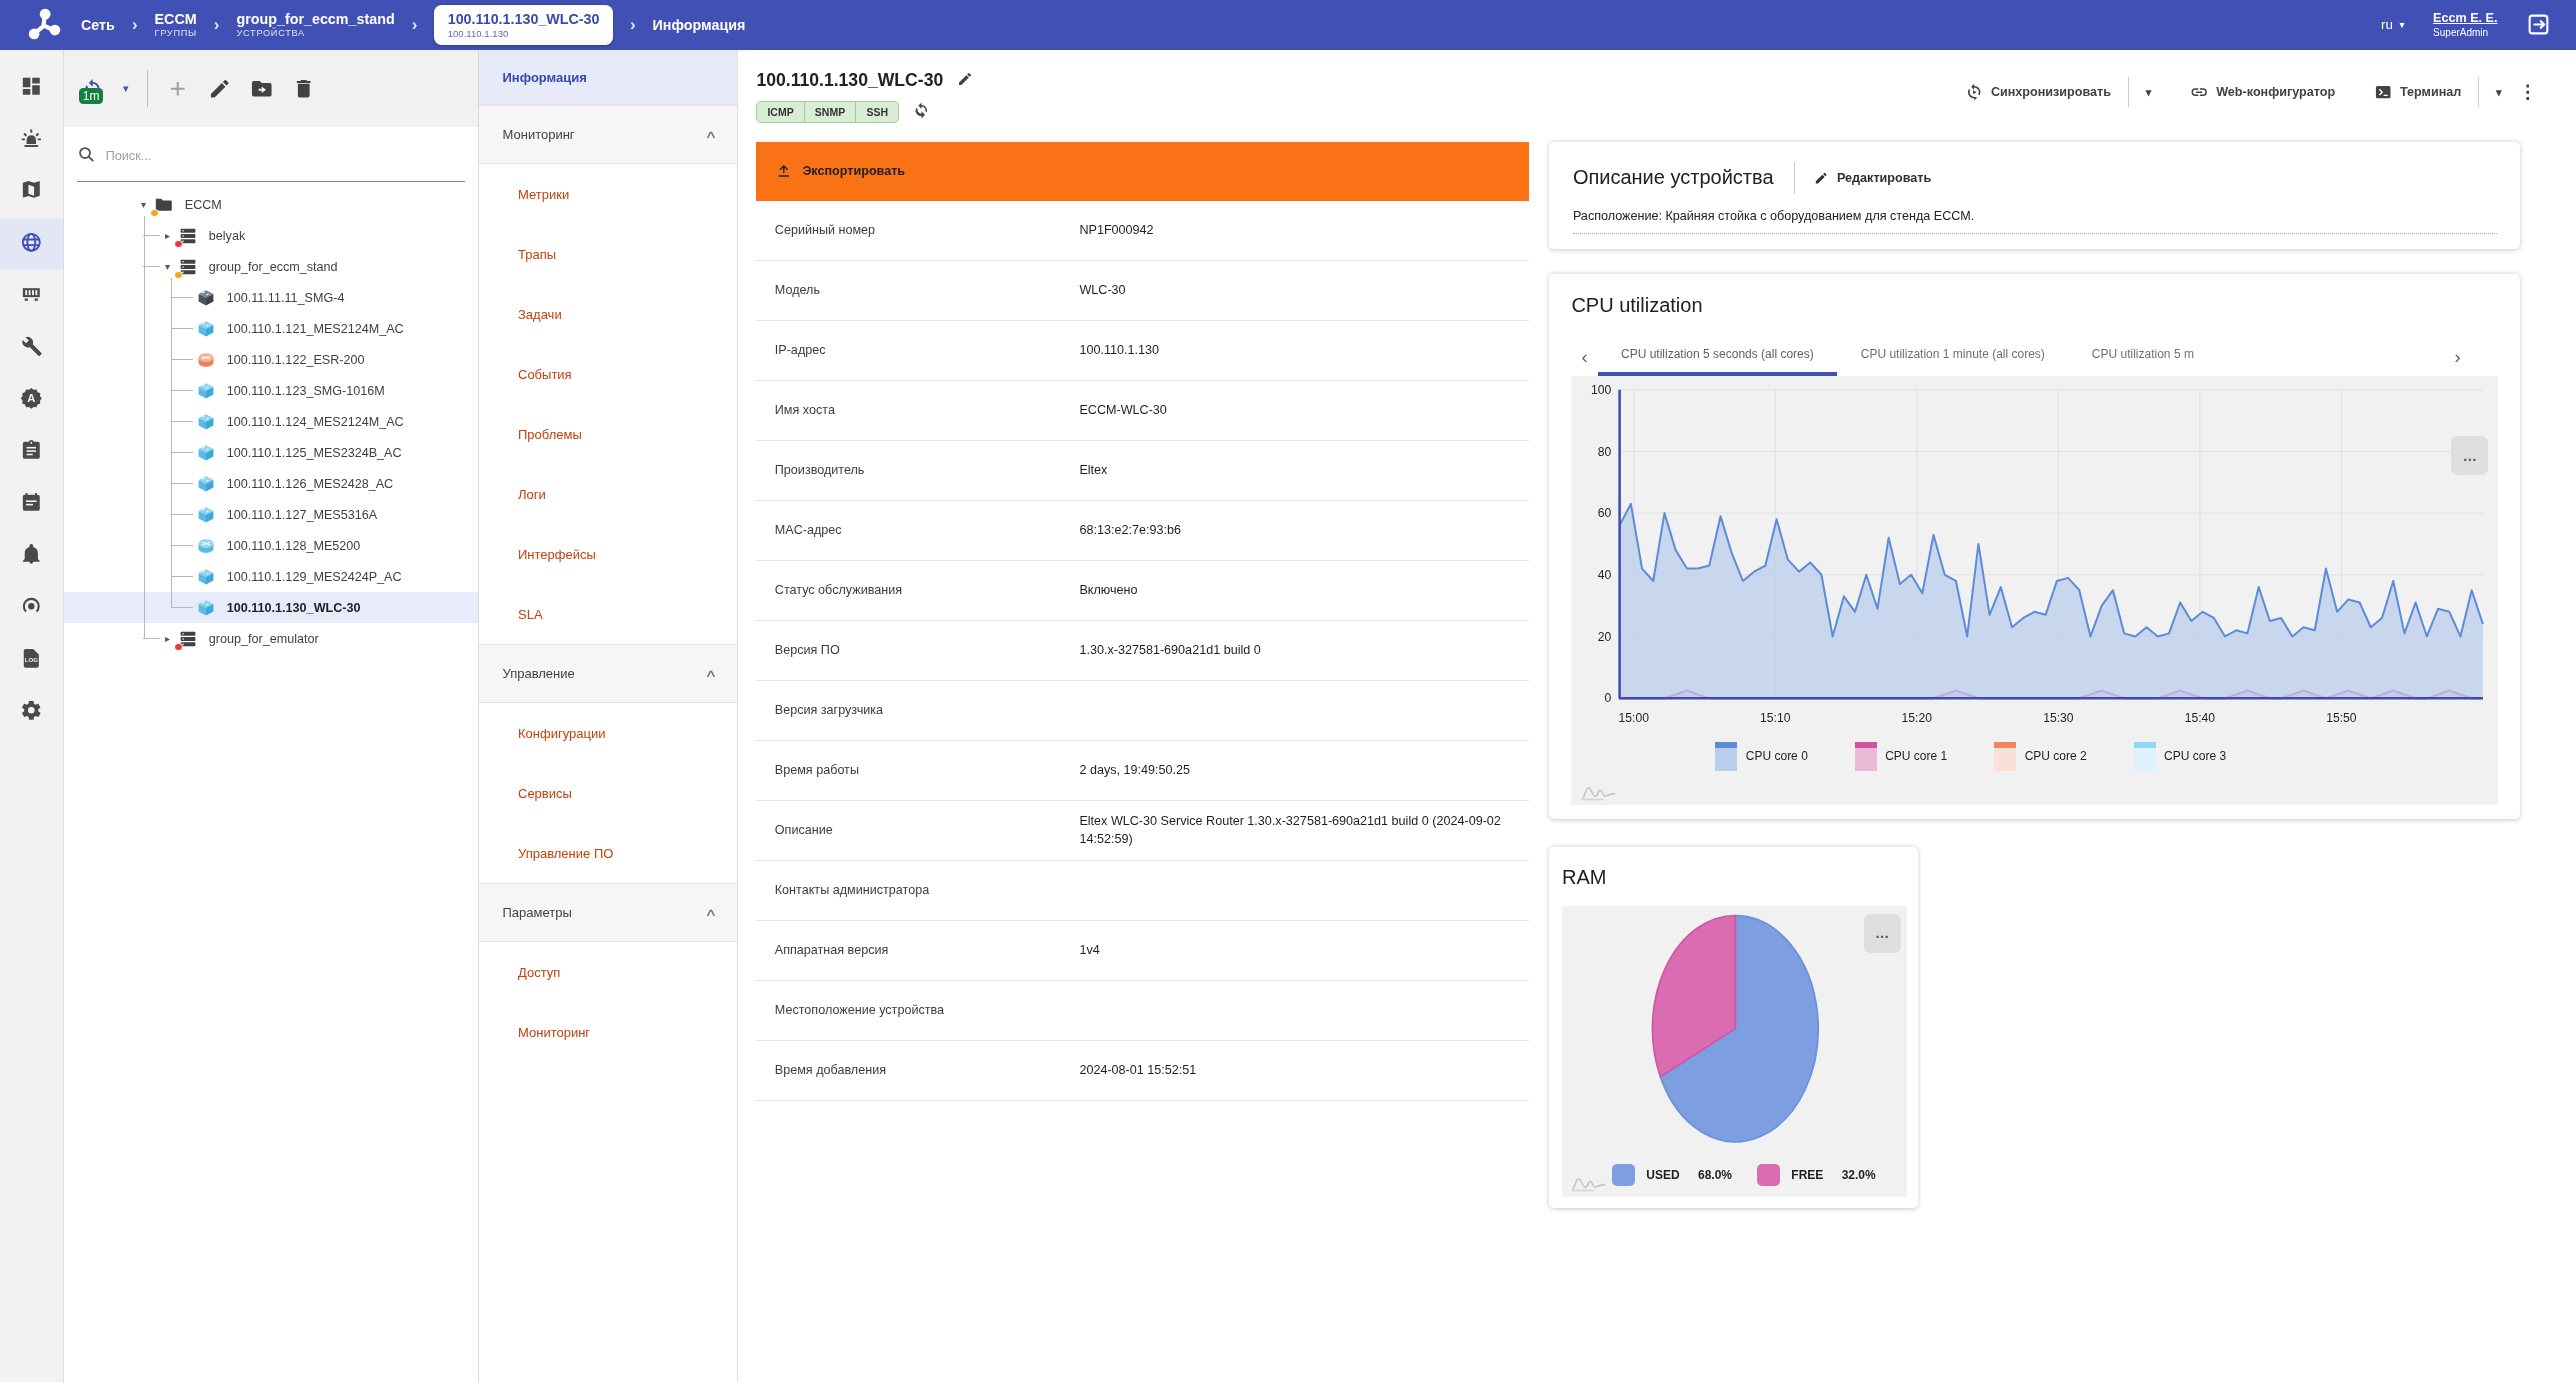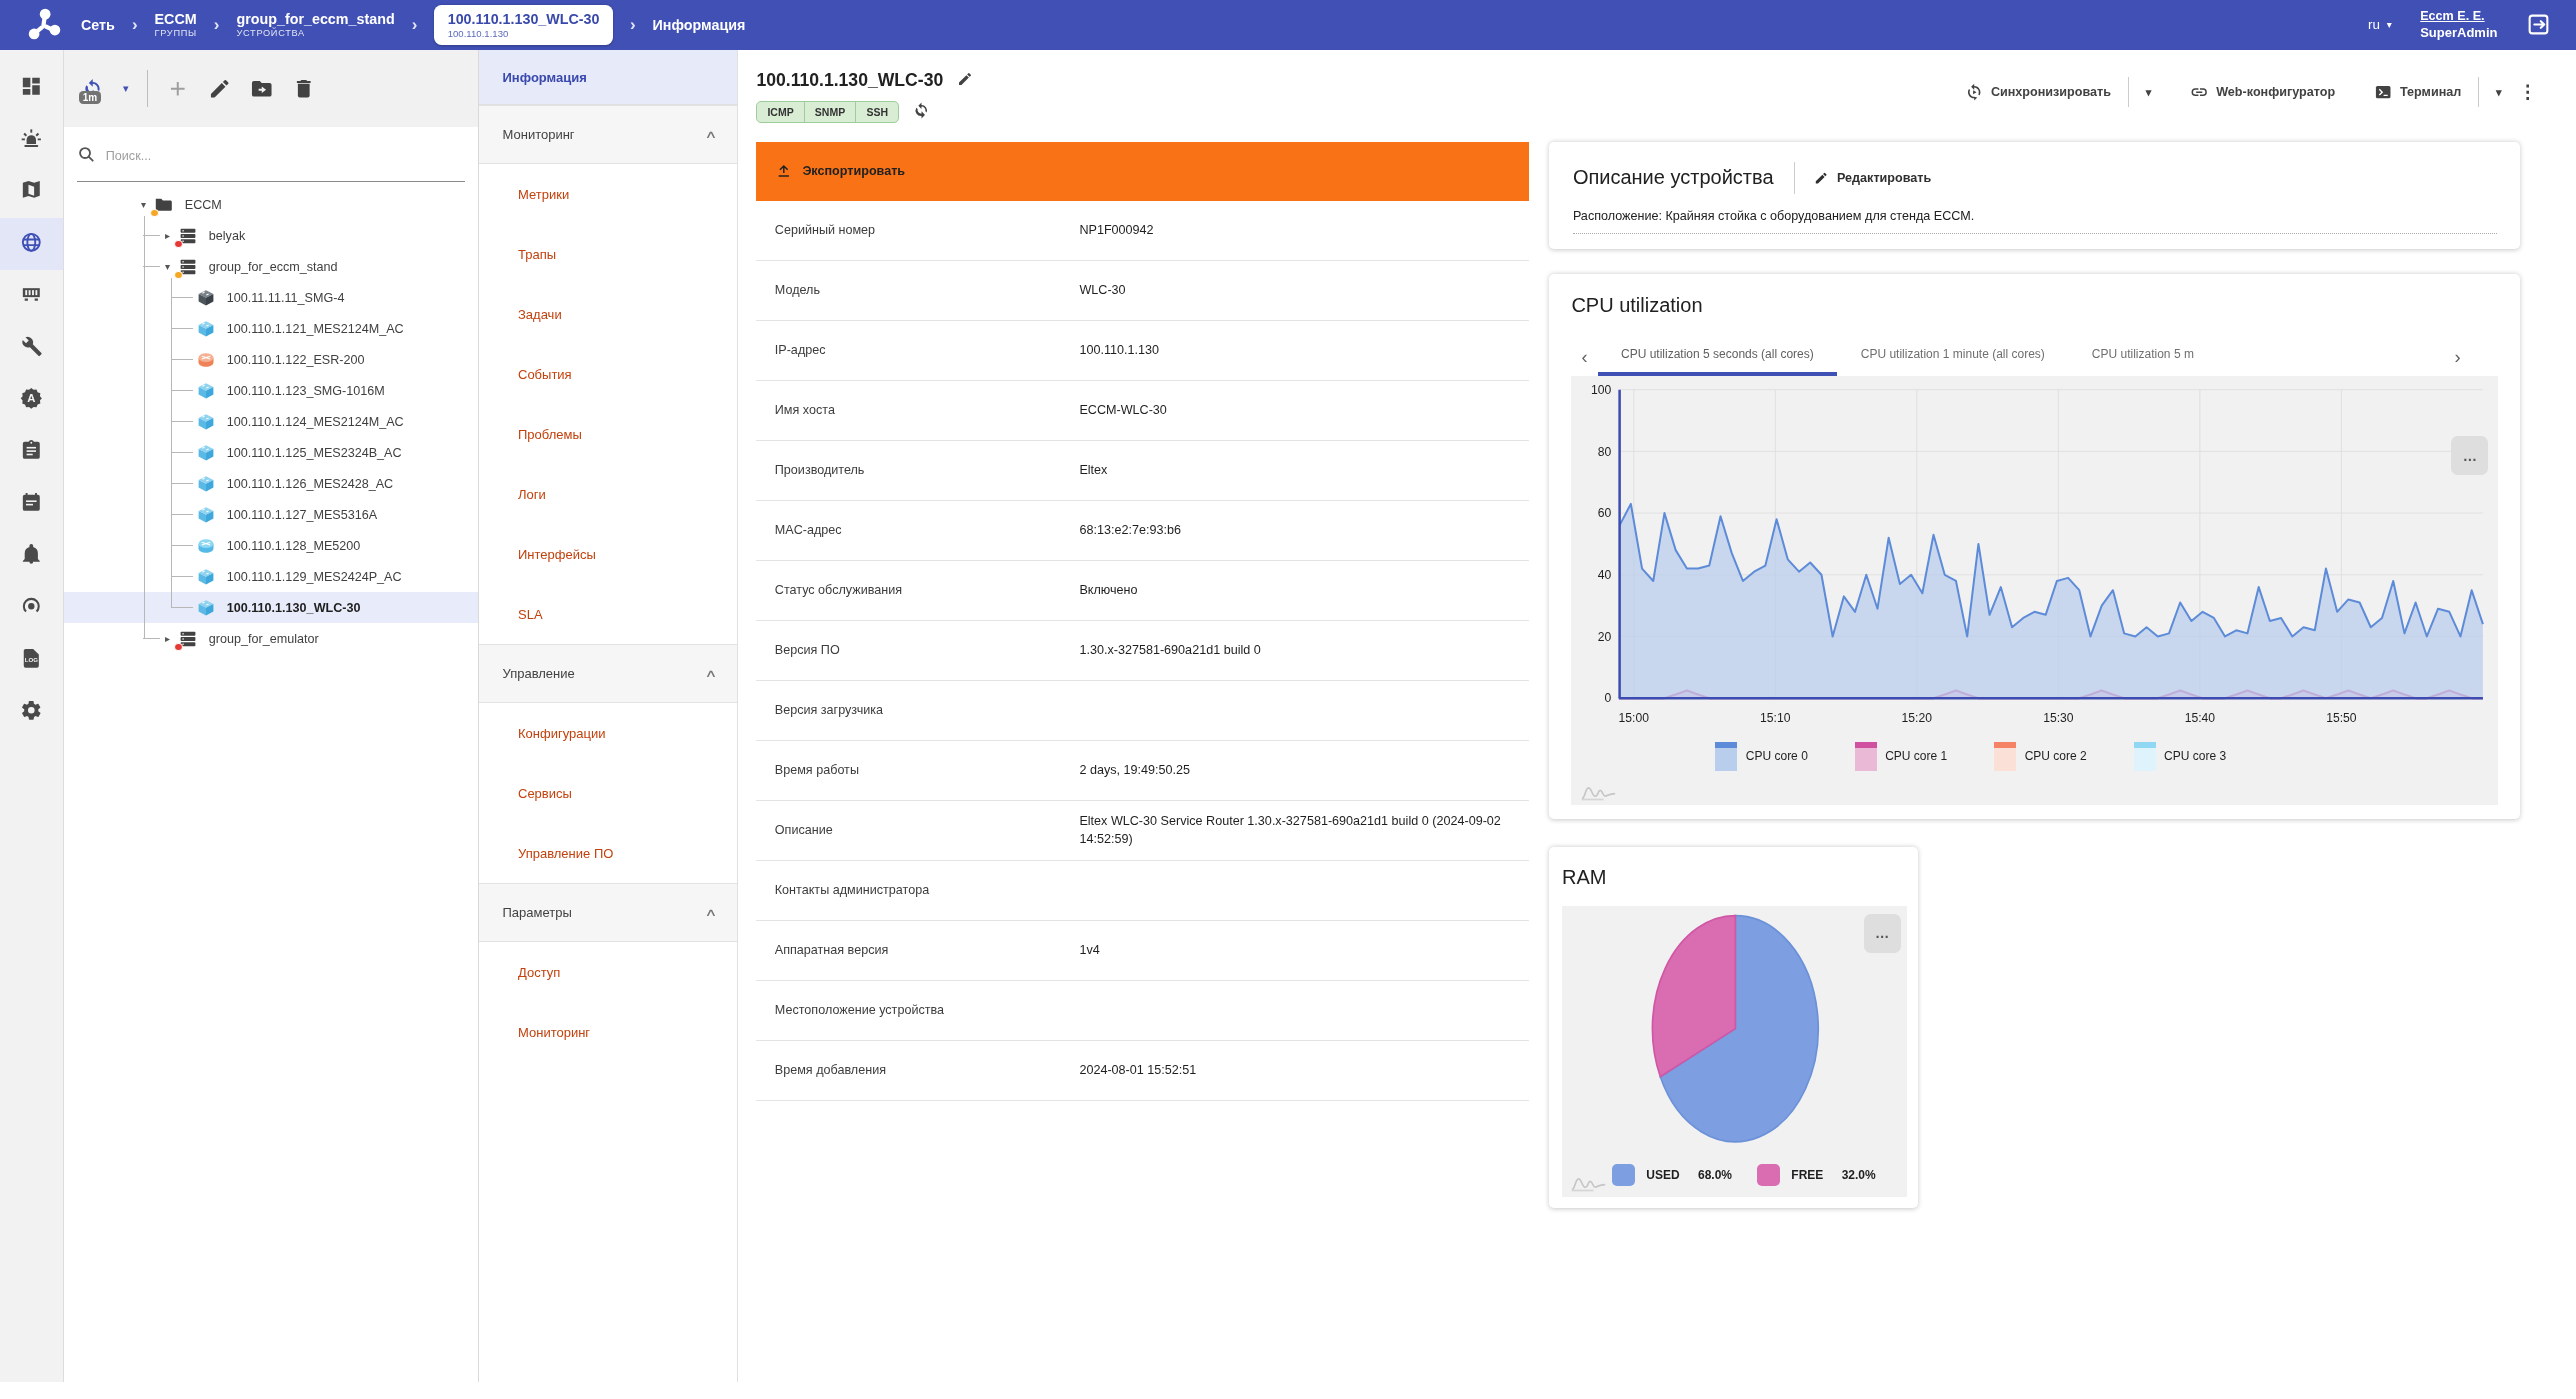--- a/index.html
+++ b/index.html
@@ -17,40 +17,40 @@
   .crumb-2l .l2{font-size:9.2px;letter-spacing:0.7px;opacity:.85}
   .crumb-chip{background:#fff;color:#3949ab;border-radius:7.5px;padding:5.9px 13.4px;
     display:flex;flex-direction:column;line-height:1.2;box-shadow:0 0.8px 2.5px rgba(0,0,0,.25)}
   .crumb-chip .l1{font-size:14.3px;font-weight:700}
   .crumb-chip .l2{font-size:9.6px;color:#5c6bc0}
   .topbar-right{margin-left:auto;display:flex;align-items:center;gap:28.5px}
   .lang{display:flex;align-items:center;gap:6.7px;font-size:13.4px;cursor:pointer}
   .lang .caret{font-size:10px}
   .userbox{display:flex;flex-direction:column;line-height:1.25;cursor:pointer}
   .uname{font-size:12.6px;font-weight:700;text-decoration:underline}
-  .urole{font-size:13px;font-weight:700}
+  .urole{font-size:10px;font-weight:400}
   .logout svg{width:25px;height:25px;display:block}
   
   .app{display:flex;height:1332px}
   .rail{width:64px;background:#f2f2f2;border-right:0.8px solid #ddd;padding-top:11.7px;
     display:flex;flex-direction:column}
   .rail-item{height:52px;display:flex;align-items:center;justify-content:center;
     color:#4a4a4a;cursor:pointer}
   .rail-item svg{width:22.6px;height:22.6px}
   .rail-item.active{background:#e2e6f6;color:#3f51b5}
   
   .tree-panel{width:414px;background:#fff;display:flex;flex-direction:column}
   .tree-toolbar{height:77px;background:#f1f1f1;display:flex;align-items:center;
     padding-left:17px;gap:18.4px}
   .tb{position:relative;color:#424242;cursor:pointer;display:flex;align-items:center}
   .tb svg{width:23.5px;height:23.5px}
   .tb.blue{color:#3f51b5}
   .tb.disabled{color:#9e9e9e}
-  .badge-1m{position:absolute;left:-1.7px;bottom:-3.4px;background:#737373;color:#fff;
-    font-size:10px;font-weight:700;border-radius:4.2px;padding:0.8px 3.4px}
+  .badge-1m{position:absolute;left:-1.7px;bottom:-3.4px;background:#15803d;color:#fff;
+    font-size:12px;font-weight:400;border-radius:4.2px;padding:0.8px 3.4px}
   .caret-blue{color:#3f51b5;font-size:11px;cursor:pointer}
   .vdiv{width:0.8px;height:37px;background:#bdbdbd}
   .search{height:52px;margin:3.4px 13.4px 0;border-bottom:0.8px solid #8a8a8a;
     display:flex;align-items:center;gap:10px;color:#555}
   .search svg{width:18.4px;height:18.4px}
   .search input{border:none;outline:none;background:transparent;font-size:12.6px;
     font-family:inherit;flex:1;color:#333}
   .search input::placeholder{color:#9e9e9e}
   .tree{flex:1;position:relative;padding-top:6.7px;overflow:hidden}
   .tree-row{height:31px;display:flex;align-items:center;font-size:12.6px;color:#3f3f3f;cursor:pointer}

